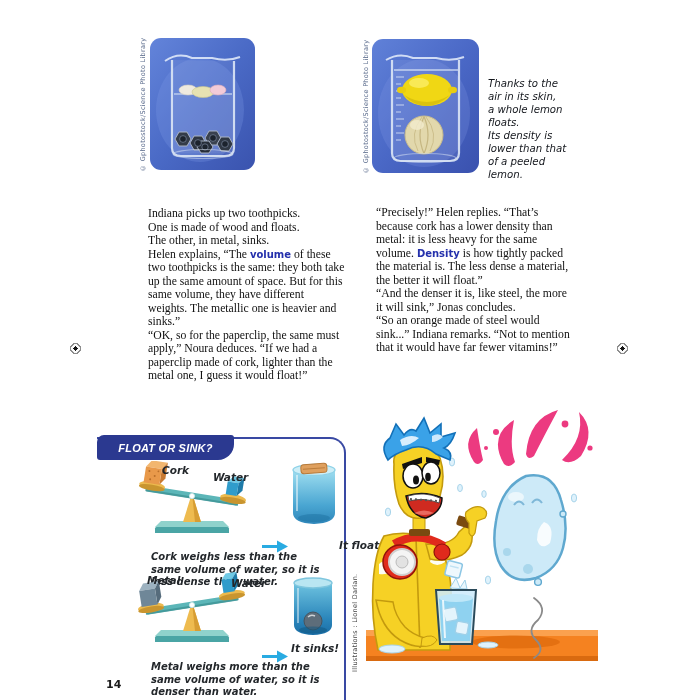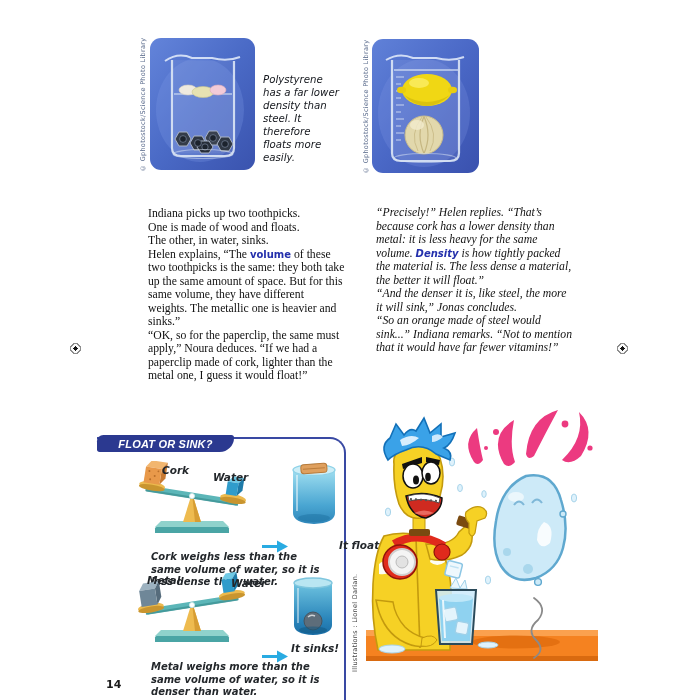--- a/index.html
+++ b/index.html
@@ -23,27 +23,27 @@
   #photo2{left:372px;top:39px;width:107px;height:134px;}
 
   .photo-caption{position:absolute;font:italic 500 10.2px/13px "DejaVu Sans",sans-serif;
     color:#13161c;white-space:pre-line;}
   #caption1{left:263px;top:73px;width:84px;}
   #caption2{left:488px;top:77px;width:88px;}
 
   .col{position:absolute;font:11.7px/13.5px "Liberation Serif",serif;color:#111111;
     white-space:pre-line;}
   #colLeft{left:148px;top:207px;width:197px;}
-  #colRight{left:376px;top:206px;width:199px;font-style:italic;}
+  #colRight{left:376px;top:206px;width:199px;}
   .kw{font-family:"DejaVu Sans",sans-serif;font-weight:700;font-size:10px;color:#2430ac;}
 
   
   #fosFrame{position:absolute;left:97px;top:437px;width:247px;height:263px;
     border-top:2.5px solid #3949a3;border-right:2.5px solid #3949a3;border-top-right-radius:16px;}
-  #fosTab{position:absolute;left:97px;top:435px;width:137px;height:17px;background:#2b3990;
+  #fosTab{position:absolute;left:97px;top:435px;width:137px;height:25px;background:#2b3990;
     border-radius:7px 3px 16px 3px;display:flex;align-items:center;justify-content:center;}
   #fosTab span{font:italic 800 11px "Liberation Sans",sans-serif;color:#ffffff;letter-spacing:.2px;}
 
   .scale-svg{position:absolute;width:112px;height:72px;}
   #scale1{left:136px;top:461px;} #scale2{left:136px;top:570px;}
   .scale-label{position:absolute;font:italic 700 10.5px "DejaVu Sans",sans-serif;color:#23272b;}
   #lblCork{left:162px;top:464px;} #lblWater1{left:213px;top:471px;}
   #lblMetal{left:147px;top:574px;} #lblWater2{left:231px;top:577px;}
 
   .fos-caption{position:absolute;width:176px;font:italic 600 10px/12.6px "DejaVu Sans",sans-serif;color:#23272b;margin-top:20px;}
@@ -99,26 +99,20 @@
       <g fill="#1c232d" stroke="#707c92" stroke-width="0.8">
         <circle cx="33" cy="101" r="3.4"></circle>
           <circle cx="48" cy="105" r="3.4"></circle>
           <circle cx="63" cy="100" r="3.4"></circle>
         <circle cx="75" cy="106" r="3.4"></circle>
           <circle cx="55" cy="109" r="3.2"></circle>
       </g>
       <ellipse cx="53" cy="116" rx="30" ry="4.5" stroke="#dde7f6" stroke-width="1.2" fill="none" opacity="0.5"></ellipse>
     </svg>
   </div>
-  <div class="photo-caption" id="caption1">Polystyrene
-has a far lower
-density than
-steel. It therefore
-floats more
-easily.</div>
 
   <div class="credit" id="credit2">© Gphotostock/Science Photo Library</div>
   <div class="photo" id="photo2">
     <svg width="107" height="134" viewBox="0 0 107 134">
       <defs>
         <linearGradient id="pb2" x1="0" y1="0" x2="1" y2="1">
           <stop offset="0" stop-color="#6081d8"></stop>
             <stop offset="0.5" stop-color="#4a68c6"></stop>
             <stop offset="1" stop-color="#3a51ae"></stop>
         </linearGradient>
@@ -151,24 +145,32 @@
         <circle cx="52" cy="96" r="19" fill="#e2d8ac" stroke="#c9bc8c" stroke-width="1"></circle>
         <path d="M52,77.5 Q44,96 52,114.5" stroke="#c5b681" stroke-width="1.2" fill="none"></path>
         <path d="M52,77.5 Q60,96 52,114.5" stroke="#c5b681" stroke-width="1.2" fill="none"></path>
         <path d="M50,78 Q37,95 46,112" stroke="#cdbf8c" stroke-width="1" fill="none"></path>
         <path d="M54,78 Q67,95 58,112" stroke="#cdbf8c" stroke-width="1" fill="none"></path>
         <ellipse cx="45" cy="86" rx="7" ry="5" fill="#f2ecce" opacity="0.8"></ellipse>
       </g>
       <ellipse cx="53" cy="119" rx="31" ry="4.5" stroke="#dde7f6" stroke-width="1.2" fill="none" opacity="0.5"></ellipse>
     </svg>
   </div>
+  <div class="photo-caption" id="caption2">Thanks to the
+air in its skin,
+a whole lemon
+floats.
+Its density is
+lower than that
+of a peeled
+lemon.</div>
 
   <div class="col" id="colLeft"><span>Indiana picks up two toothpicks.
 One is made of wood and floats.
-The other, in water, sinks.
+The other, in metal, sinks.
 Helen explains, “The </span><span class="kw">volume</span><span> of these two toothpicks is the same: they both take up the same amount of space. But for this same volume, they have different weights. The metallic one is heavier and sinks.”
 “OK, so for the paperclip, the same must apply,” Noura deduces. “If we had a paperclip made of cork, lighter than the metal one, I guess it would float!”</span></div>
   <div class="col" id="colRight"><span>“Precisely!” Helen replies. “That’s because cork has a lower density than metal: it is less heavy for the same volume. </span><span class="kw">Density</span><span> is how tightly packed the material is. The less dense a material, the better it will float.”
 “And the denser it is, like steel, the more it will sink,” Jonas concludes.
 “So an orange made of steel would sink...” Indiana remarks. “Not to mention that it would have far fewer vitamins!”</span></div>
 
   <div id="fosFrame"></div>
   <div id="fosTab">
     <span>FLOAT OR SINK?</span>
   </div>

